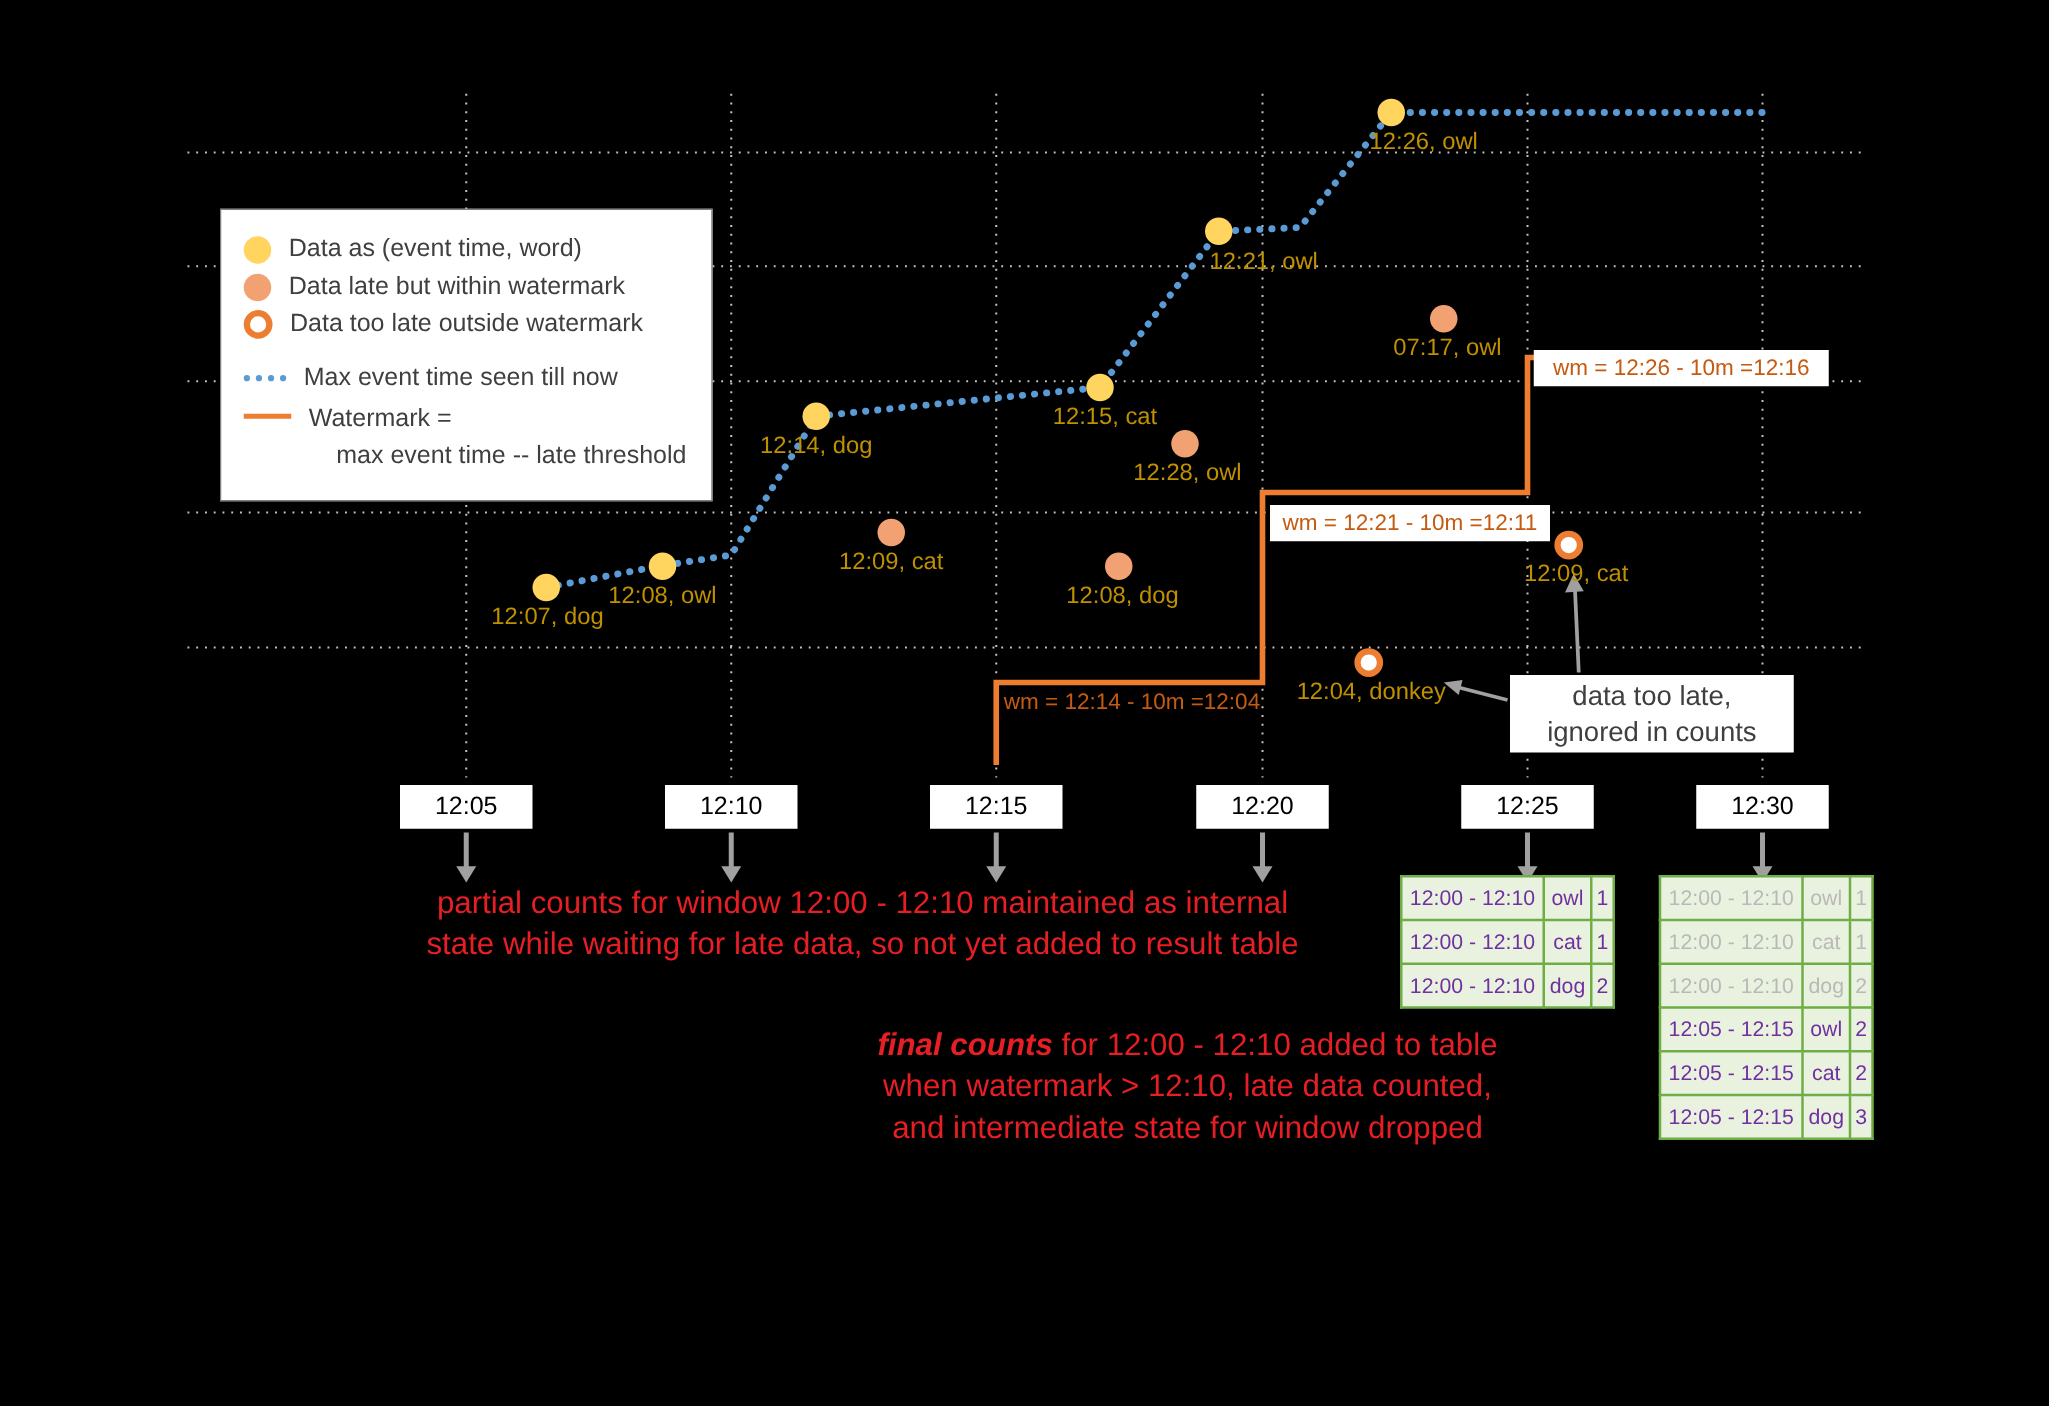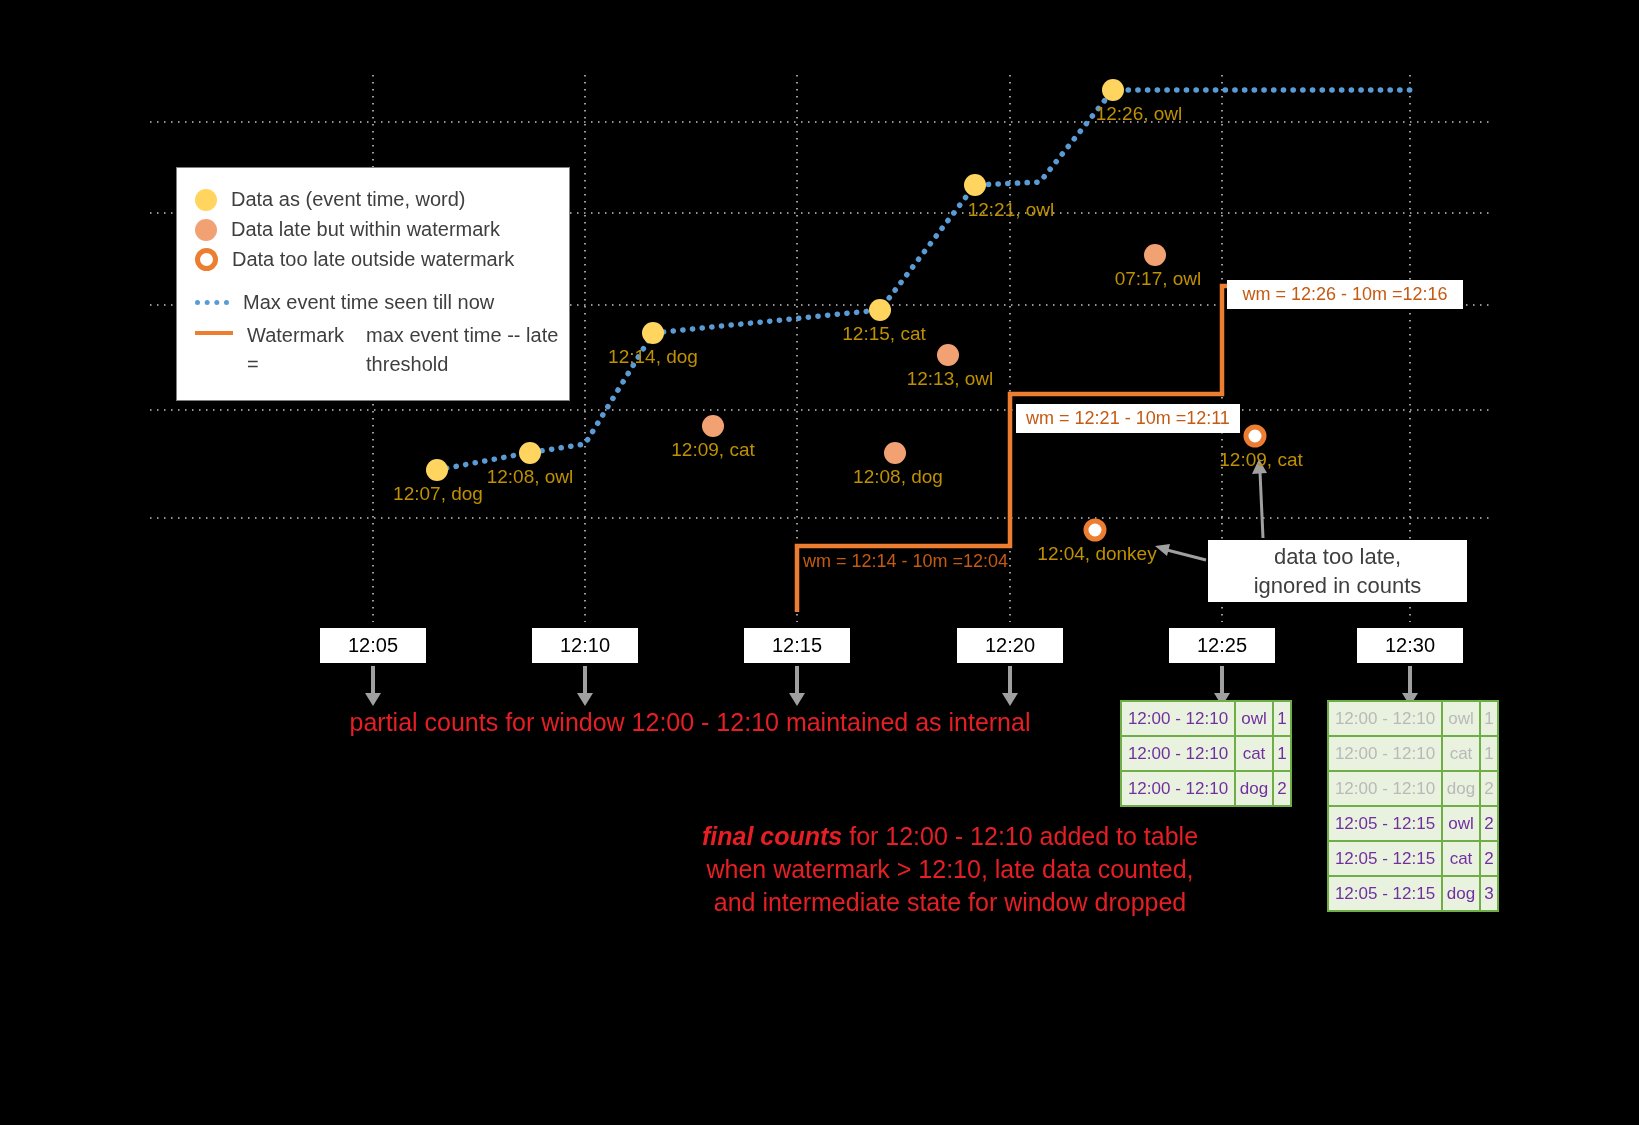--- a/index.html
+++ b/index.html
@@ -27,36 +27,36 @@
         text-align:center;line-height:35px;}
 
   .wm-label{position:absolute;font-size:18px;color:var(--wm-label);white-space:nowrap;}
   .wm-label.boxed{background:#fff;text-align:center;height:29px;line-height:29px;}
 
   .red-note{position:absolute;color:var(--red-note);font-size:25px;line-height:33px;text-align:center;}
   .red-note .line{white-space:nowrap;}
   .red-note .emph{font-style:italic;font-weight:bold;}
 
   .white-note{position:absolute;background:#fff;color:#3f3f3f;font-size:22px;line-height:29px;
-              text-align:center;padding:2px 16px;}
+              text-align:center;padding:2px 0;}
 
   .legend{position:absolute;left:176px;top:167px;width:394px;background:#fff;
           border:1px solid #7f7f7f;box-sizing:border-box;padding:13px 10px 14px 18px;
           color:var(--legend-text);font-size:20px;}
   .legend-row{display:flex;align-items:center;gap:14px;margin:7px 0;}
   .legend-row.gap{margin-top:20px;}
   .legend-row.top{align-items:flex-start;}
   .mk{flex:0 0 auto;}
   .mk-dot{width:22px;height:22px;border-radius:50%;}
   .mk-yellow{background:var(--on-time);}
   .mk-salmon{background:var(--late);}
   .mk-open{width:13px;height:13px;border-radius:50%;background:#fff;border:5px solid var(--too-late-ring);}
   .mk-blue-line{width:34px;height:0;border-top:5px dotted var(--max-event-line);}
   .mk-orange-line{width:38px;height:4px;background:var(--watermark-line);margin-top:10px;}
-  .legend-col{display:flex;flex-direction:row;line-height:29px;}
+  .legend-col{display:flex;flex-direction:column;line-height:29px;}
   .legend-col .indent{padding-left:22px;}
 
   .rtable{position:absolute;border-collapse:collapse;}
   .rtable td{border:2.5px solid var(--table-border);background:var(--table-bg);font-size:17px;
              color:var(--table-text);text-align:center;height:33px;padding:0 3px;white-space:nowrap;}
   .rtable td.w{min-width:106px;}
   .rtable td.word{min-width:30px;}
   .rtable td.c{min-width:10px;}
   .rtable tr.old td{color:var(--table-old-text);}
 </style>
@@ -144,21 +144,21 @@
   <div class="pt on-time" style="left:975px;top:185px"></div>
   <div class="pt-label" style="left:1011px;top:199px">12:21, owl</div>
   <div class="pt on-time" style="left:1113px;top:90px"></div>
   <div class="pt-label" style="left:1139px;top:103px">12:26, owl</div>
 
   <div class="pt late" style="left:713px;top:426px"></div>
   <div class="pt-label" style="left:713px;top:439px">12:09, cat</div>
   <div class="pt late" style="left:895px;top:453px"></div>
   <div class="pt-label" style="left:898px;top:466px">12:08, dog</div>
   <div class="pt late" style="left:948px;top:355px"></div>
-  <div class="pt-label" style="left:950px;top:368px">12:13, owl</div>
+  <div class="pt-label" style="left:950px;top:368px">12:28, owl</div>
   <div class="pt late" style="left:1155px;top:255px"></div>
   <div class="pt-label" style="left:1158px;top:268px">07:17, owl</div>
 
   <div class="pt too-late" style="left:1095px;top:530px"></div>
   <div class="pt-label" style="left:1097px;top:543px">12:04, donkey</div>
   <div class="pt too-late" style="left:1255px;top:436px"></div>
   <div class="pt-label" style="left:1261px;top:449px">12:09, cat</div>
 
   <div class="wm-label" style="left:803px;top:551px">wm = 12:14 - 10m =12:04</div>
   <div class="wm-label boxed" style="left:1016px;top:404px;width:224px">wm = 12:21 - 10m =12:11</div>
@@ -166,20 +166,21 @@
 
   <div class="tick" style="left:320px;top:628px">12:05</div>
   <div class="tick" style="left:532px;top:628px">12:10</div>
   <div class="tick" style="left:744px;top:628px">12:15</div>
   <div class="tick" style="left:957px;top:628px">12:20</div>
   <div class="tick" style="left:1169px;top:628px">12:25</div>
   <div class="tick" style="left:1357px;top:628px">12:30</div>
 
   <div class="red-note" style="left:310px;top:706px;width:760px">
     <div class="line">partial counts for window 12:00 - 12:10 maintained as internal</div>
+    <div class="line">state while waiting for late data, so not yet added to result table</div>
   </div>
   <div class="red-note" style="left:630px;top:820px;width:640px">
     <div class="line"><span class="emph">final counts</span><span> for 12:00 - 12:10 added to table</span></div>
     <div class="line">when watermark &gt; 12:10, late data counted,</div>
     <div class="line">and intermediate state for window dropped</div>
   </div>
 
   <div class="white-note" style="left:1208px;top:540px;width:227px">
     <div>data too late,</div>
     <div>ignored in counts</div>

